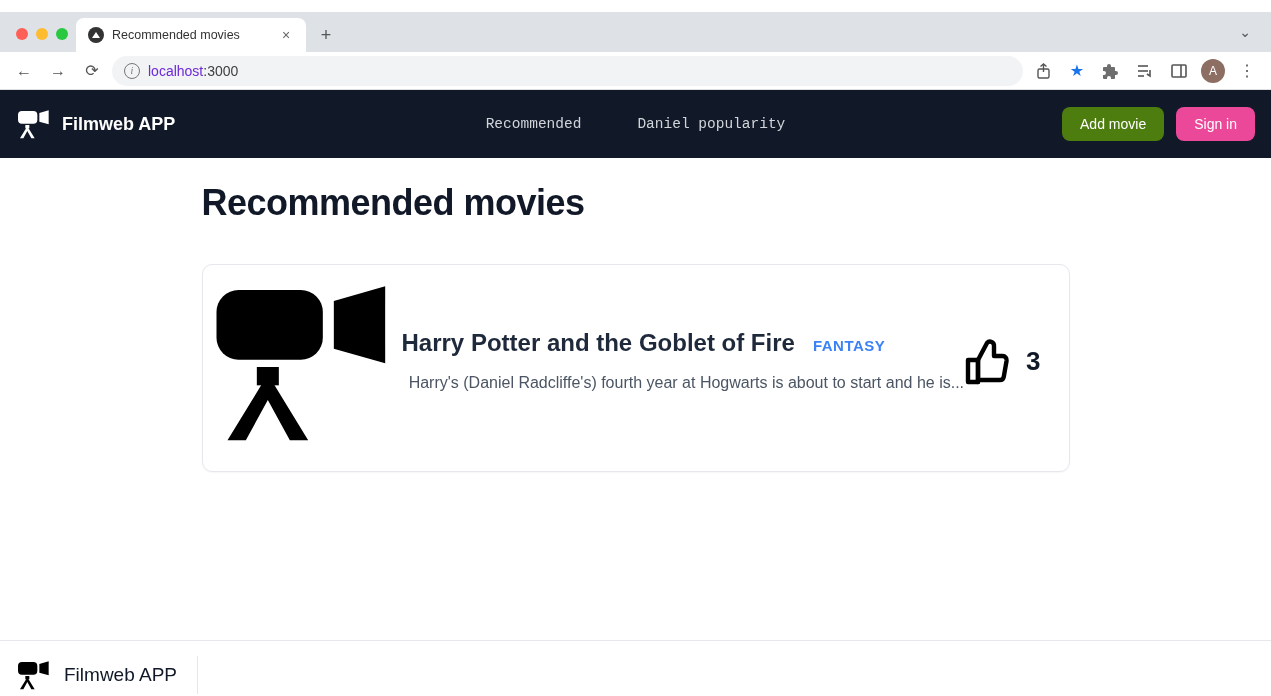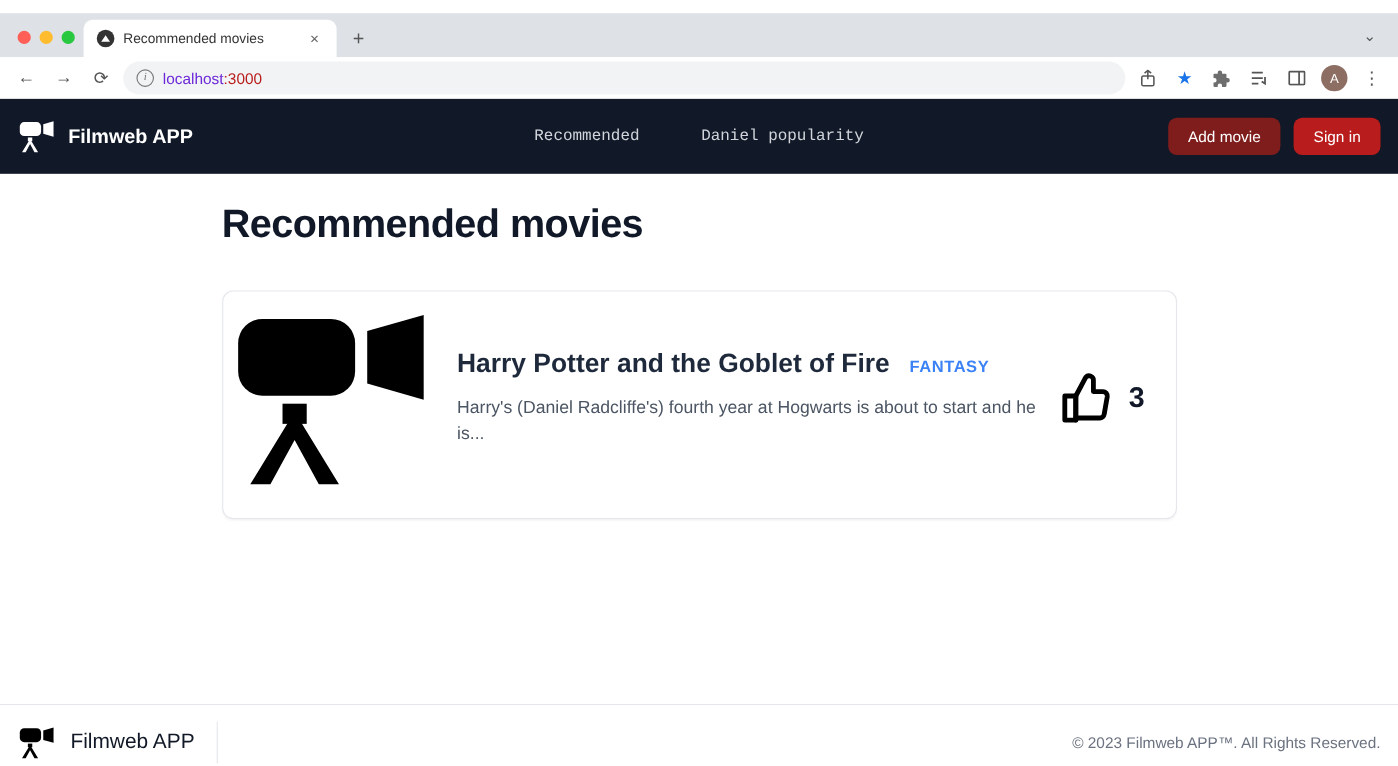--- a/index.html
+++ b/index.html
@@ -20,52 +20,52 @@
     .tab-close { width: 16px; height: 16px; display: flex; align-items: center; justify-content: center; font-size: 14px; color: #666; cursor: pointer; }
     .new-tab { width: 28px; height: 28px; display: flex; align-items: center; justify-content: center; font-size: 18px; color: #555; cursor: pointer; margin-left: 6px; margin-bottom: 3px; }
     .tab-bar-right { margin-left: auto; display: flex; align-items: center; padding-bottom: 8px; }
     .tab-dropdown { font-size: 14px; color: #555; padding: 4px 8px; cursor: pointer; }
 
     .toolbar { height: 38px; background: #fff; border-bottom: 1px solid #e0e0e0; display: flex; align-items: center; padding: 0 10px; gap: 6px; }
     .nav-btn { width: 28px; height: 28px; display: flex; align-items: center; justify-content: center; color: #555; cursor: pointer; font-size: 16px; }
     .addr-bar { flex: 1; height: 30px; background: #f1f3f4; border-radius: 15px; display: flex; align-items: center; padding: 0 12px; gap: 8px; font-size: 14px; color: #555; }
     .addr-info { width: 16px; height: 16px; border: 1.5px solid #777; border-radius: 50%; display: flex; align-items: center; justify-content: center; font-size: 10px; font-style: italic; font-family: serif; color: #777; }
     .addr-text .host { color: #6d28d9; }
-    .addr-text .port { color: #b91c1c; }
+    .addr-text .port { color: #404040; }
     .toolbar-icon { width: 28px; height: 28px; display: flex; align-items: center; justify-content: center; color: #555; cursor: pointer; font-size: 16px; }
     .star-filled { color: #1a73e8; }
     .avatar-badge { width: 24px; height: 24px; border-radius: 50%; background: #8d6e63; color: #fff; display: flex; align-items: center; justify-content: center; font-size: 12px; font-weight: 500; }
 
     
     .page { flex: 1; display: flex; flex-direction: column; overflow: auto; background: #fff; }
 
     
     .app-header { background: #111827; height: 68px; display: flex; align-items: center; padding: 0 16px; }
     .brand { display: flex; align-items: center; gap: 10px; color: #fff; }
     .brand-title { font-size: 18px; font-weight: 700; }
     .nav-links { display: flex; gap: 56px; margin-left: auto; margin-right: auto; position: absolute; left: 50%; transform: translateX(-50%); font-family: Liberation Mono, monospace; }
     .nav-link { color: #d1d5db; font-size: 14.5px; font-weight: 500; cursor: pointer; }
     .header-actions { margin-left: auto; display: flex; gap: 12px; }
     .btn { padding: 9px 18px; border-radius: 8px; font-size: 14px; font-weight: 500; cursor: pointer; border: none; color: #fff; }
-    .btn-add { background: #7f1d1d; }
-    .btn-signin { background: #b91c1c; }
+    .btn-add { background: #4d7c0f; }
+    .btn-signin { background: #ec4899; }
 
     
     .main { flex: 1; padding: 24px 0 40px 0; }
     .container { max-width: 900px; margin: 0 auto; padding: 0 16px; }
     .page-title { font-size: 36px; font-weight: 800; color: #111827; margin-bottom: 40px; letter-spacing: -0.5px; }
 
     
-    .movie-card { border: 1px solid #e5e7eb; border-radius: 10px; padding: 14px 28px 27px 4px; display: flex; align-items: center; gap: 14px; box-shadow: 0 1px 2px rgba(0,0,0,0.04); }
+    .movie-card { border: 1px solid #e5e7eb; border-radius: 10px; padding: 14px 28px 27px 4px; display: flex; align-items: center; box-shadow: 0 1px 2px rgba(0,0,0,0.04); }
     .movie-icon { flex-shrink: 0; }
     .movie-body { flex: 1; }
     .movie-head { display: flex; align-items: baseline; gap: 18px; flex-wrap: wrap; }
     .movie-title { font-size: 24px; font-weight: 800; color: #1e293b; }
     .movie-genre { font-size: 15px; font-weight: 800; color: #3b82f6; letter-spacing: 0.5px; text-align: right; }
-    .movie-desc { margin-top: 14px; font-size: 16px; color: #4b5563; line-height: 1.5; }
+    .movie-desc { margin-top: 14px; font-size: 16px; color: #4b5563; line-height: 1.5; text-align: right; }
     .movie-likes { display: flex; align-items: center; gap: 14px; flex-shrink: 0; }
     .like-count { font-size: 26px; font-weight: 700; color: #111827; }
 
     
     .app-footer { border-top: 1px solid #e5e7eb; height: 68px; display: flex; align-items: center; padding: 0 16px; background: #fff; }
     .footer-brand { display: flex; align-items: center; gap: 12px; color: #111827; padding-right: 20px; border-right: 1px solid #e5e7eb; height: 38px; }
     .footer-brand-title { font-size: 19px; font-weight: 500; }
     .footer-copy { margin-left: auto; font-size: 14px; color: #6b7280; }
 
     .camera-svg { display: block; }
@@ -188,16 +188,15 @@
     <footer class="app-footer">
       <div class="footer-brand">
         <svg class="camera-svg" width="36" height="30" viewBox="0 0 100 90" fill="#000">
           <rect x="2" y="6" width="58" height="38" rx="12"></rect>
           <path d="M66 12 L94 4 L94 46 L66 38 Z"></path>
           <rect x="24" y="48" width="12" height="10"></rect>
           <polygon points="30,52 8,88 18,88 30,66 42,88 52,88"></polygon>
         </svg>
         <span class="footer-brand-title">Filmweb APP</span>
       </div>
-      <span class="footer-copy">© 2023 Filmweb APP™. All Rights Reserved.</span>
     </footer>
   </div>
 </div>
 
 </body></html>

